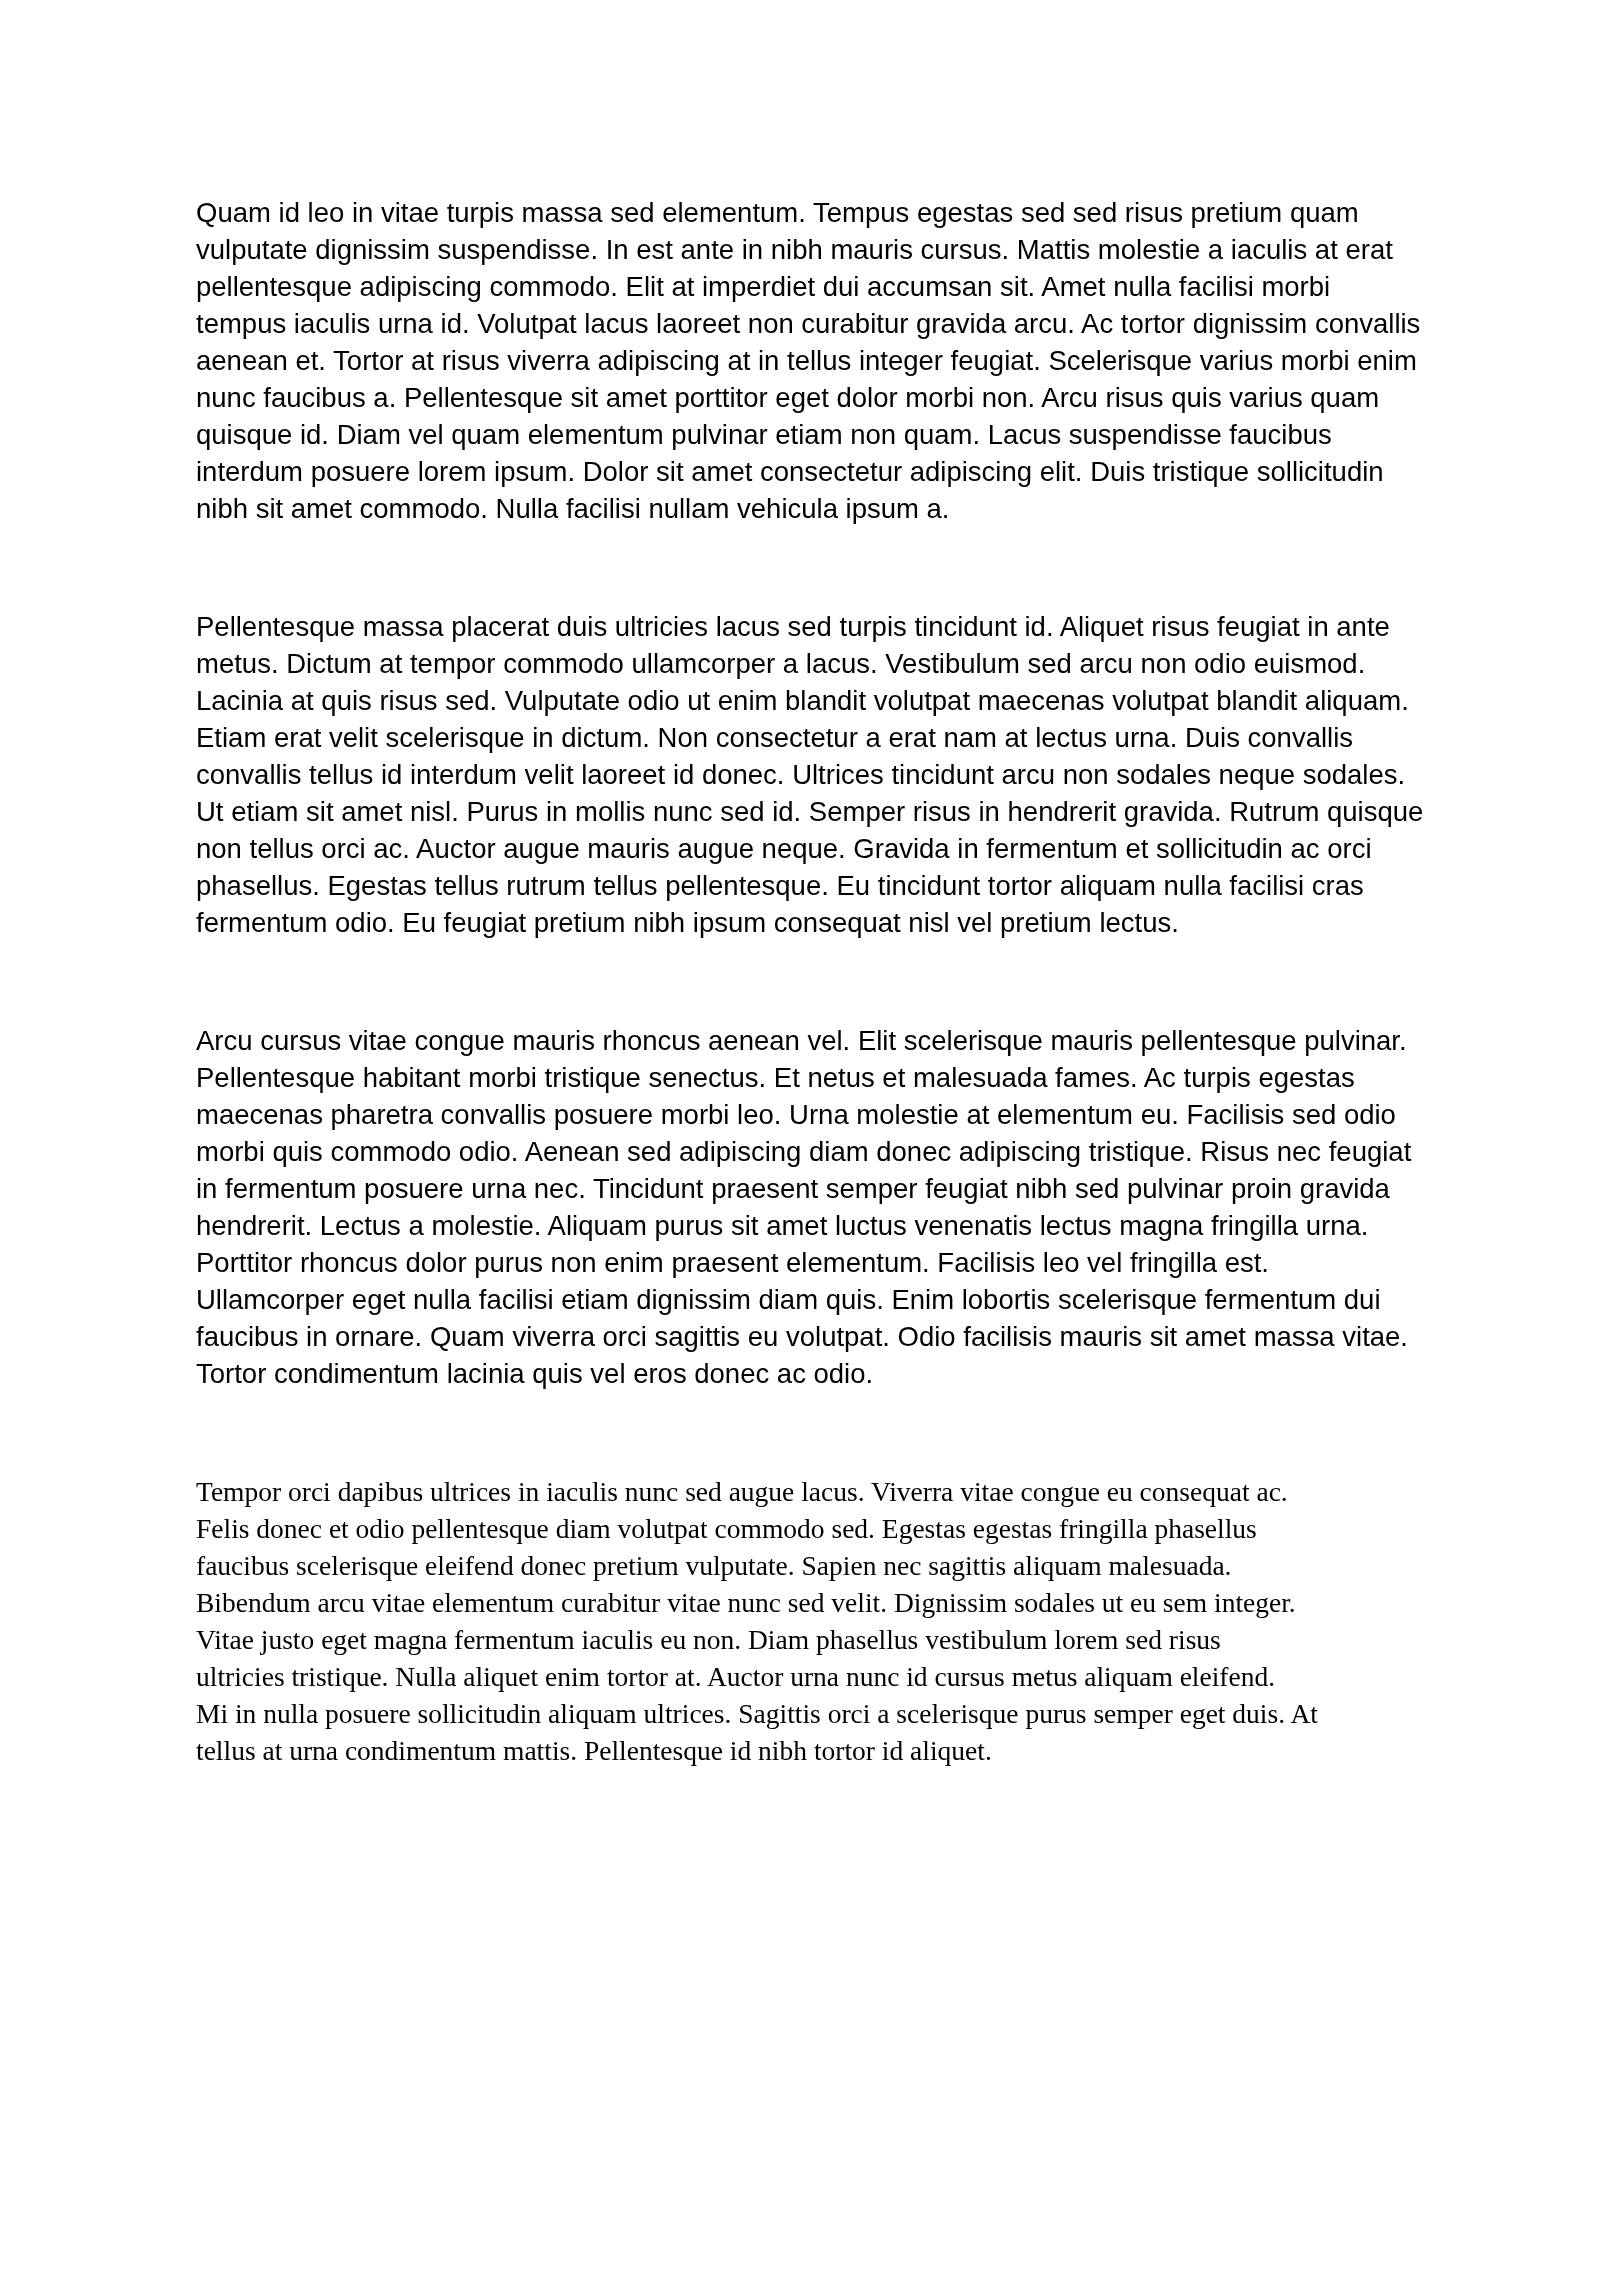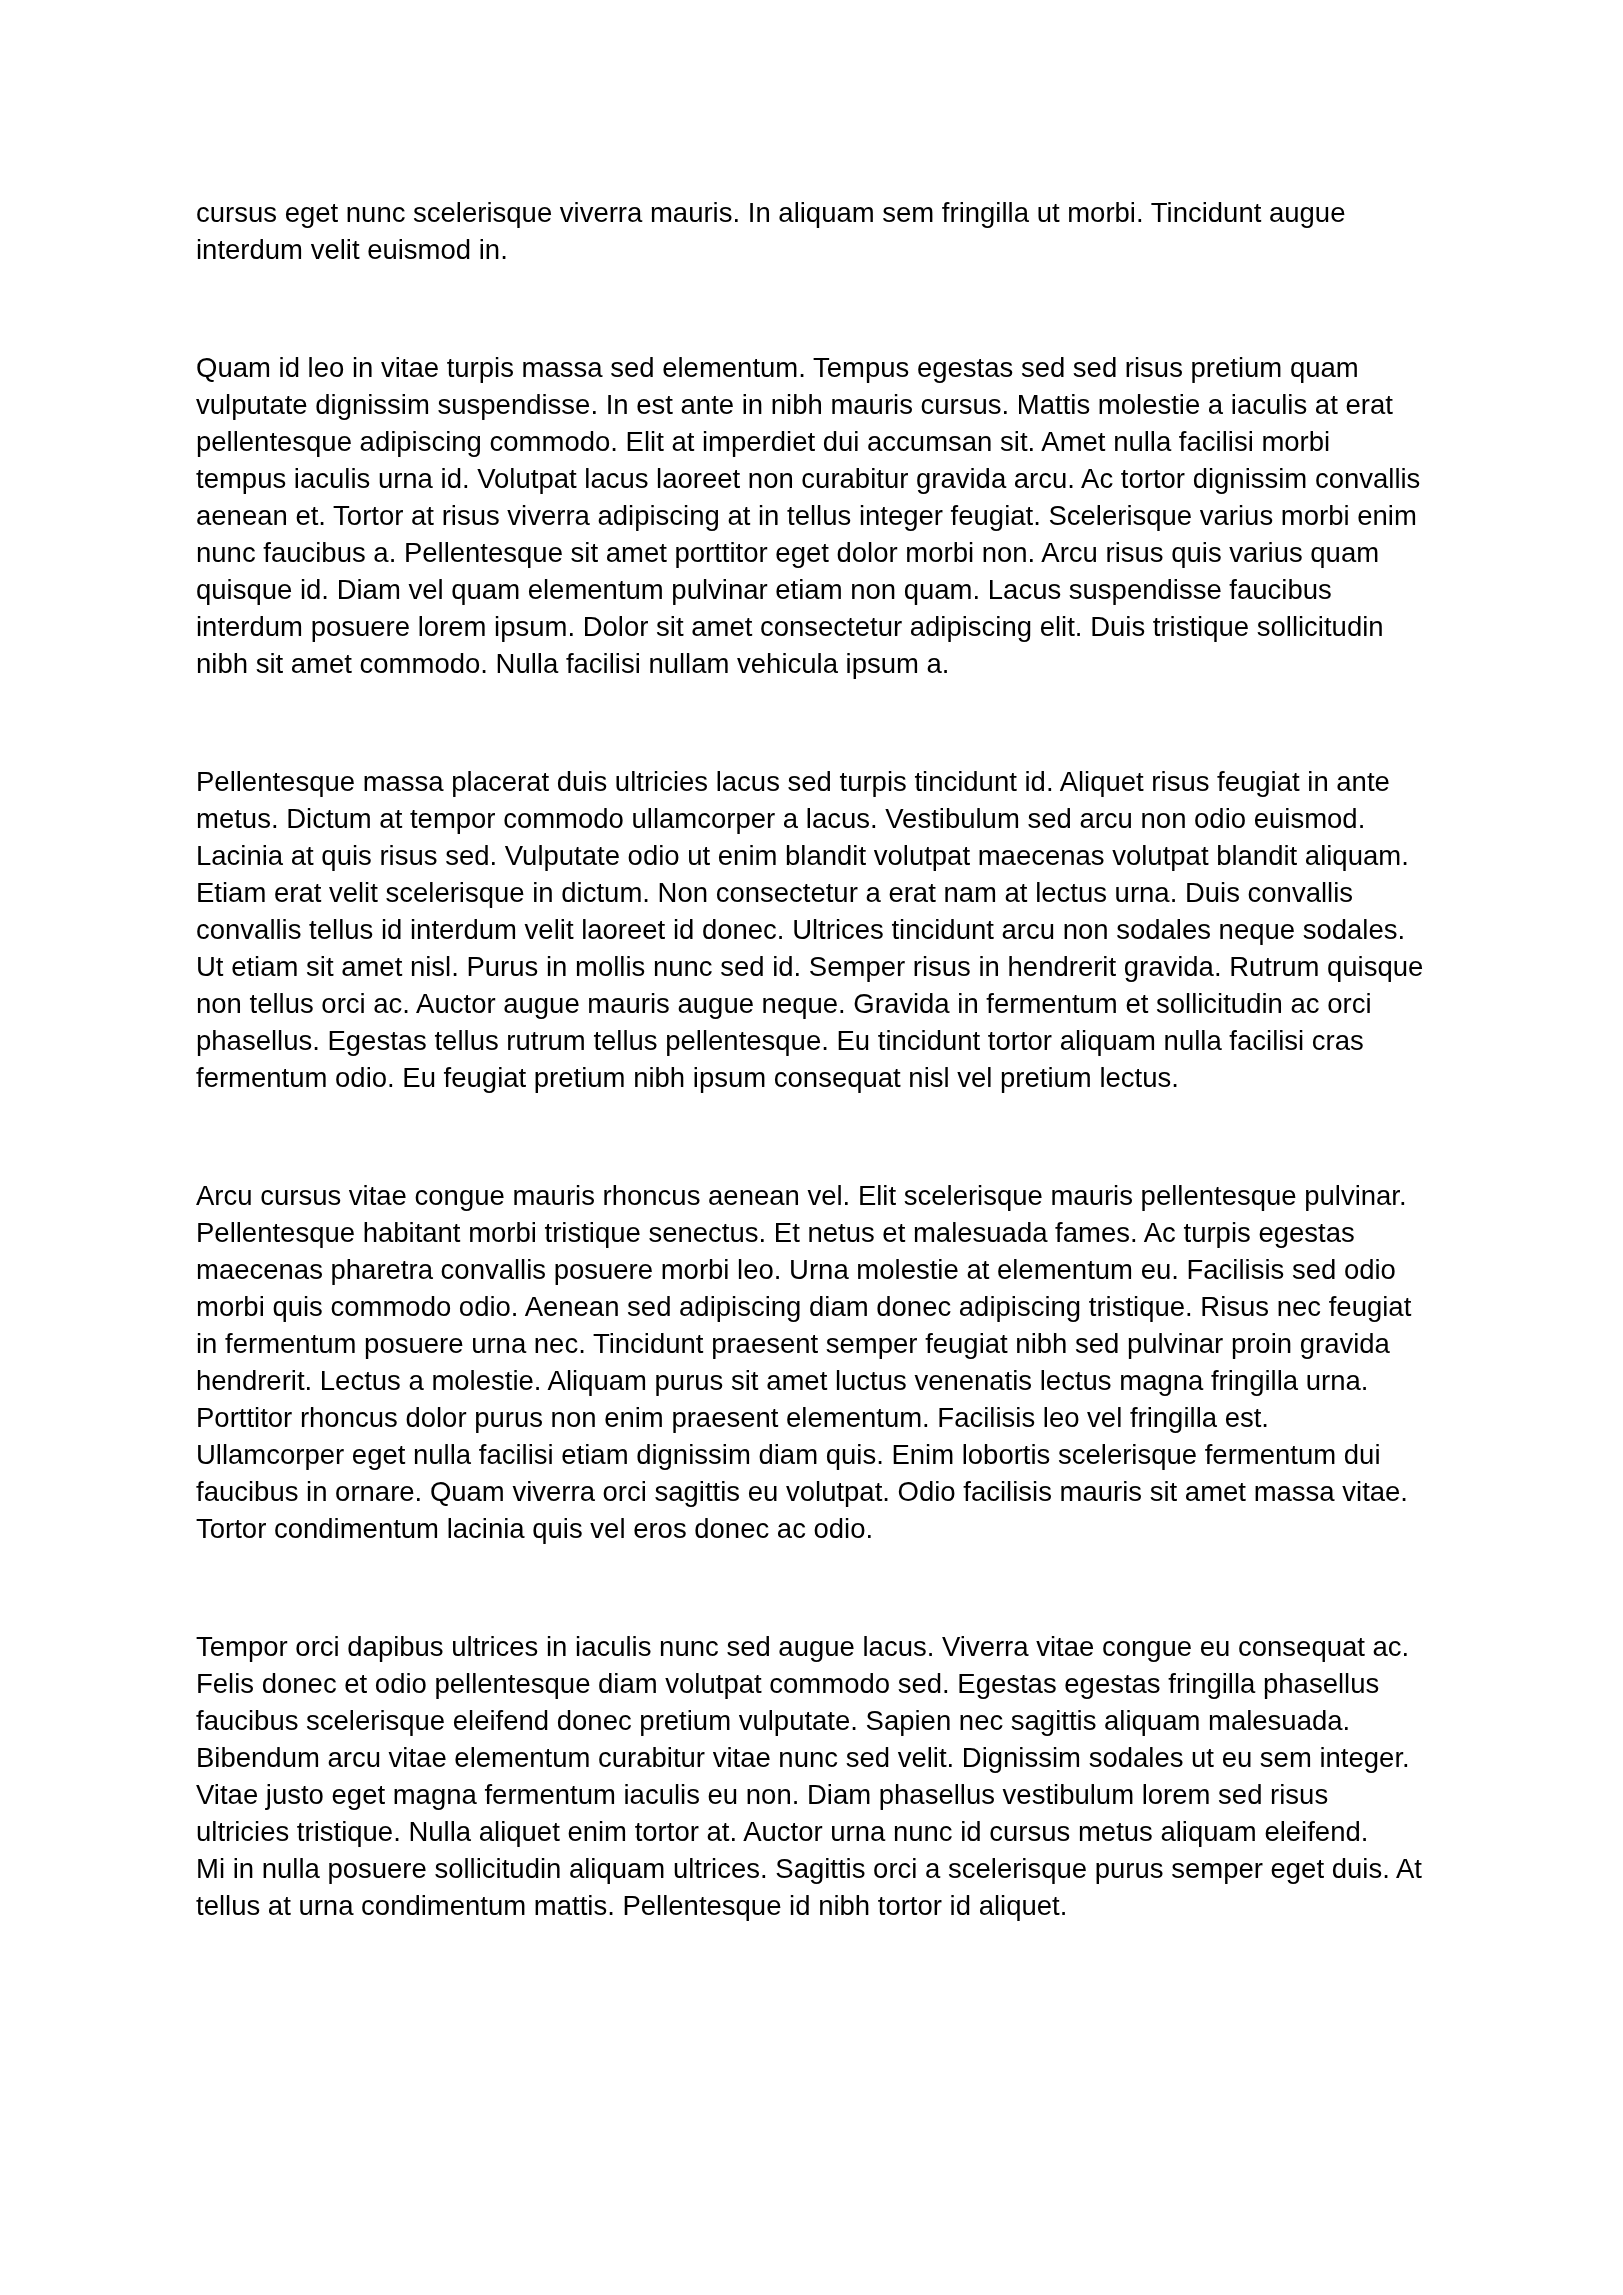--- a/index.html
+++ b/index.html
@@ -25,29 +25,28 @@
     font-family: "Liberation Sans", "DejaVu Sans", sans-serif;
     font-size: 27.5px;
     line-height: 37px;
     font-weight: 400;
     color: #000000;
     white-space: pre-line;
     text-align: left;
   }
   .para:last-child {
     margin-bottom: 16px;
+    font-family: Liberation Serif, serif;
   }
 </style>
 </head>
 <body>
 
 <div class="page">
   <div class="text-block">
-    <p class="para">cursus eget nunc scelerisque viverra mauris. In aliquam sem fringilla ut morbi. Tincidunt augue
-interdum velit euismod in.</p>
     <p class="para">Quam id leo in vitae turpis massa sed elementum. Tempus egestas sed sed risus pretium quam
 vulputate dignissim suspendisse. In est ante in nibh mauris cursus. Mattis molestie a iaculis at erat
 pellentesque adipiscing commodo. Elit at imperdiet dui accumsan sit. Amet nulla facilisi morbi
 tempus iaculis urna id. Volutpat lacus laoreet non curabitur gravida arcu. Ac tortor dignissim convallis
 aenean et. Tortor at risus viverra adipiscing at in tellus integer feugiat. Scelerisque varius morbi enim
 nunc faucibus a. Pellentesque sit amet porttitor eget dolor morbi non. Arcu risus quis varius quam
 quisque id. Diam vel quam elementum pulvinar etiam non quam. Lacus suspendisse faucibus
 interdum posuere lorem ipsum. Dolor sit amet consectetur adipiscing elit. Duis tristique sollicitudin
 nibh sit amet commodo. Nulla facilisi nullam vehicula ipsum a.</p>
     <p class="para">Pellentesque massa placerat duis ultricies lacus sed turpis tincidunt id. Aliquet risus feugiat in ante

